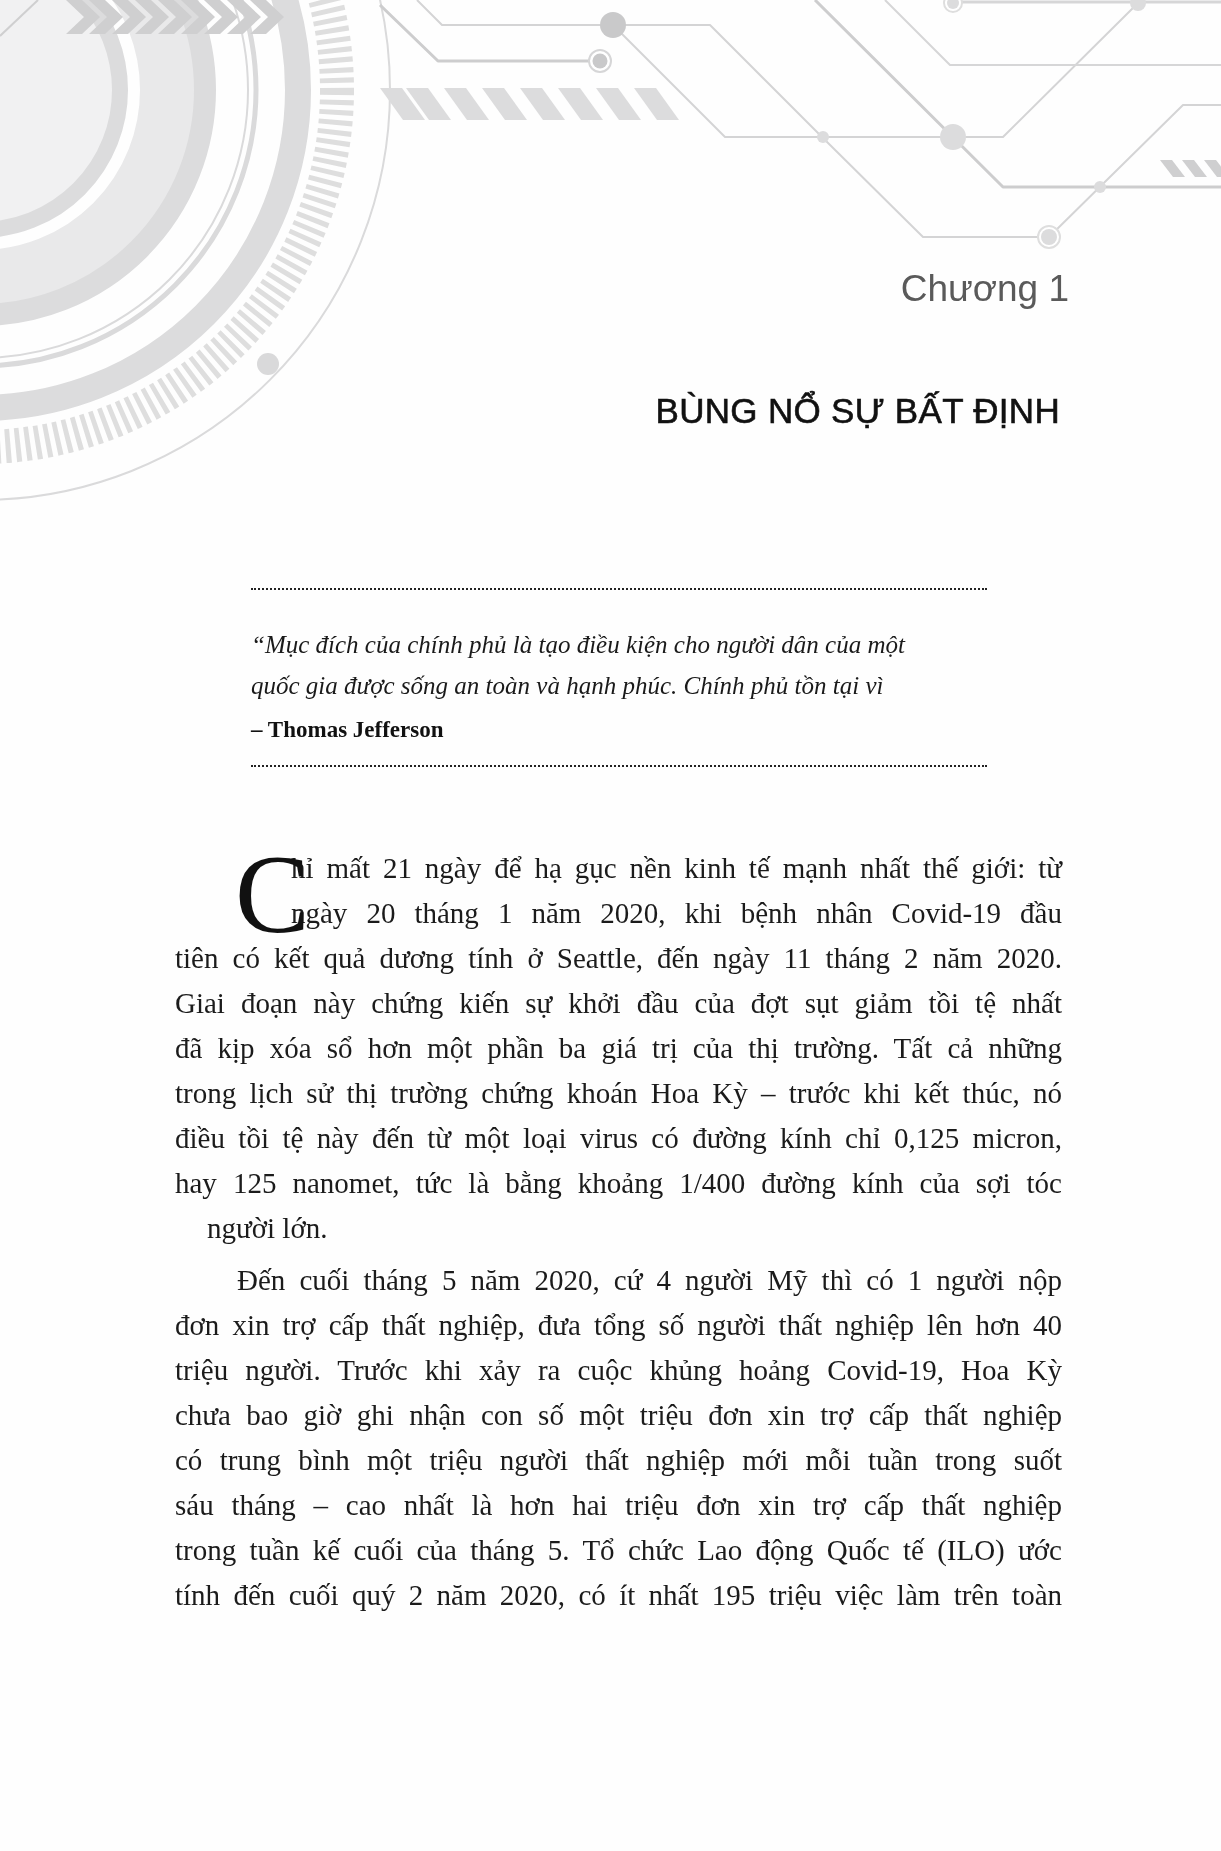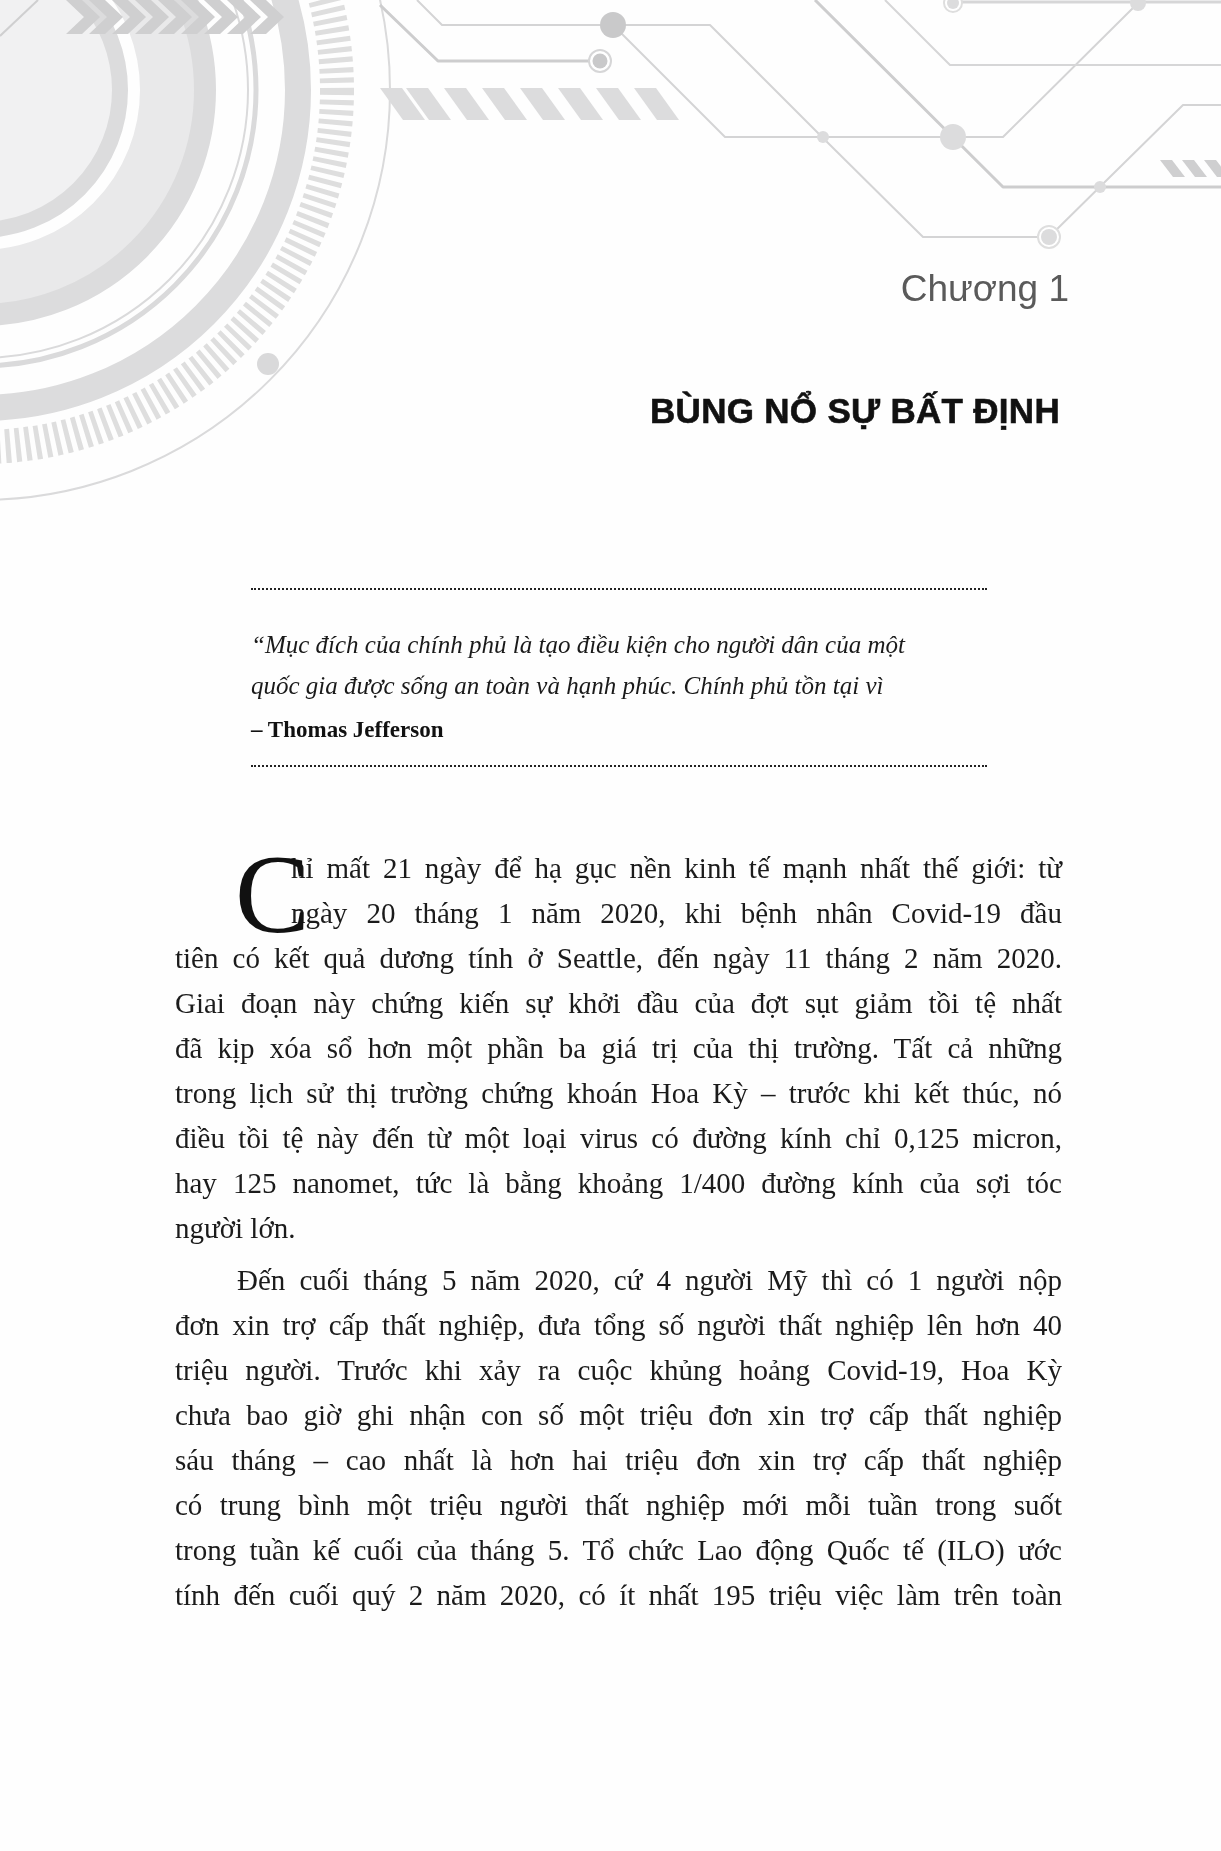--- a/index.html
+++ b/index.html
@@ -38,21 +38,21 @@
   }
   .dots.bottom { margin-top: 20px; }
   .body-text {
     position: absolute; left: 175px; width: 887px; top: 846px;
     font-size: 29px; line-height: 45px; color: #1b1b1b;
   }
   .line {
     display: block; height: 45px; white-space: nowrap;
     text-align: justify; text-align-last: justify;
   }
-  .line.last { text-align-last: left; }
+  .line.last { text-align-last: left; margin-left: 32px; }
   .para-gap { height: 7px; }
   .indent { padding-left: 62px; }
   .dropcap-line { padding-left: 116px; }
   .dropcap {
     position: absolute; left: 60px; top: -2px;
     font-size: 112px; line-height: 100px; color: #111;
   }
 </style>
 </head>
 <body>
@@ -133,21 +133,21 @@
       <circle cx="1049" cy="237" r="11" fill="#ffffff" stroke="#dedede" stroke-width="2"></circle>
       <circle cx="1049" cy="237" r="8" fill="#dcdcdd"></circle>
       <circle cx="953" cy="3" r="9" fill="#ffffff" stroke="#dedede" stroke-width="2"></circle>
       <circle cx="953" cy="3" r="6" fill="#dcdcdd"></circle>
       <circle cx="1138" cy="3" r="8" fill="#dcdcdd"></circle>
     </g>
   </g>
 </svg>
 
 <div class="chapter-label">Chương 1</div>
-<h1 class="chapter-title" style="margin:0;font-weight:bold;-webkit-text-stroke:0.6px #111;">BÙNG NỔ SỰ BẤT ĐỊNH</h1>
+<h1 class="chapter-title" style="margin:0;font-weight:normal;-webkit-text-stroke:0.6px #111;">BÙNG NỔ SỰ BẤT ĐỊNH</h1>
 
 <div class="epigraph">
   <div class="dots"></div>
   <div class="quote">
     <div>“Mục đích của chính phủ là tạo điều kiện cho người dân của một</div>
     <div>quốc gia được sống an toàn và hạnh phúc. Chính phủ tồn tại vì</div>
   </div>
   <div class="attribution">– Thomas Jefferson</div>
   <div class="dots bottom"></div>
 </div>
@@ -164,18 +164,18 @@
     <span class="line">điều tồi tệ này đến từ một loại virus có đường kính chỉ 0,125 micron,</span>
     <span class="line">hay 125 nanomet, tức là bằng khoảng 1/400 đường kính của sợi tóc</span>
     <span class="line last">người lớn.</span>
   </div>
   <div class="para-gap"></div>
   <div>
     <span class="line indent">Đến cuối tháng 5 năm 2020, cứ 4 người Mỹ thì có 1 người nộp</span>
     <span class="line">đơn xin trợ cấp thất nghiệp, đưa tổng số người thất nghiệp lên hơn 40</span>
     <span class="line">triệu người. Trước khi xảy ra cuộc khủng hoảng Covid-19, Hoa Kỳ</span>
     <span class="line">chưa bao giờ ghi nhận con số một triệu đơn xin trợ cấp thất nghiệp</span>
+    <span class="line">có trung bình một triệu người thất nghiệp mới mỗi tuần trong suốt</span>
     <span class="line">sáu tháng – cao nhất là hơn hai triệu đơn xin trợ cấp thất nghiệp</span>
-    <span class="line">có trung bình một triệu người thất nghiệp mới mỗi tuần trong suốt</span>
     <span class="line">trong tuần kế cuối của tháng 5. Tổ chức Lao động Quốc tế (ILO) ước</span>
     <span class="line">tính đến cuối quý 2 năm 2020, có ít nhất 195 triệu việc làm trên toàn</span>
   </div>
 </div>
 
 </body></html>

